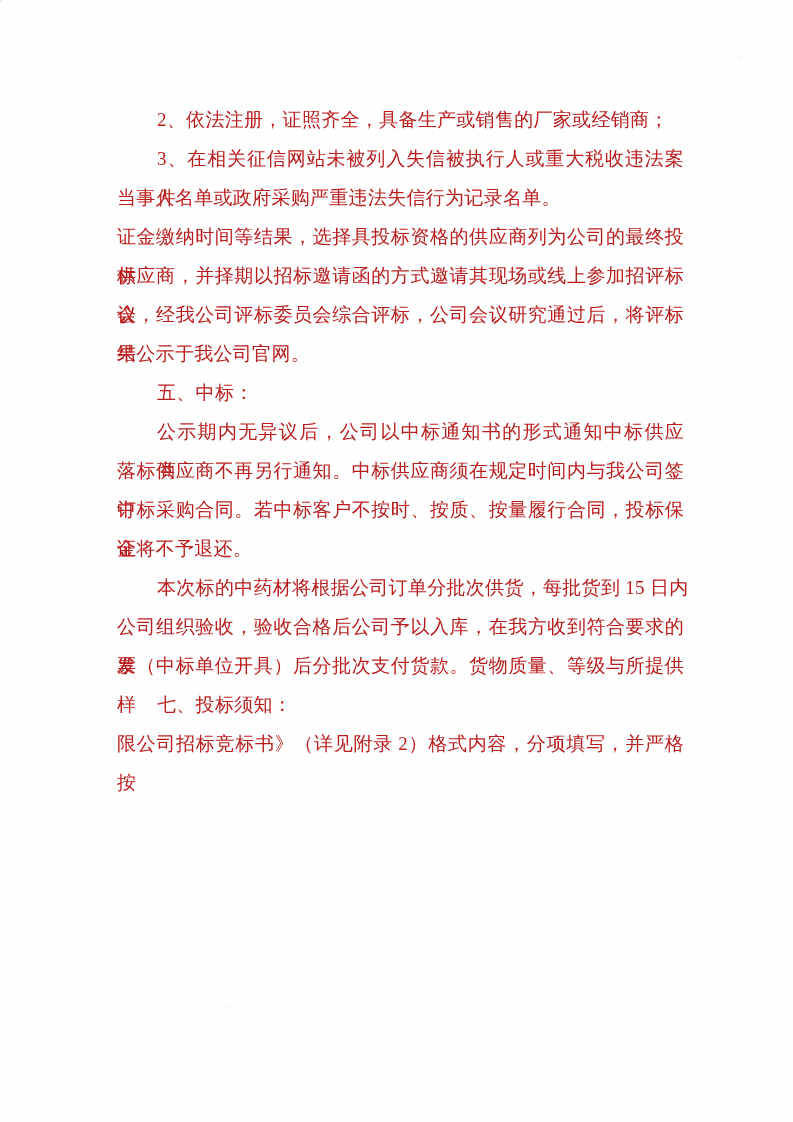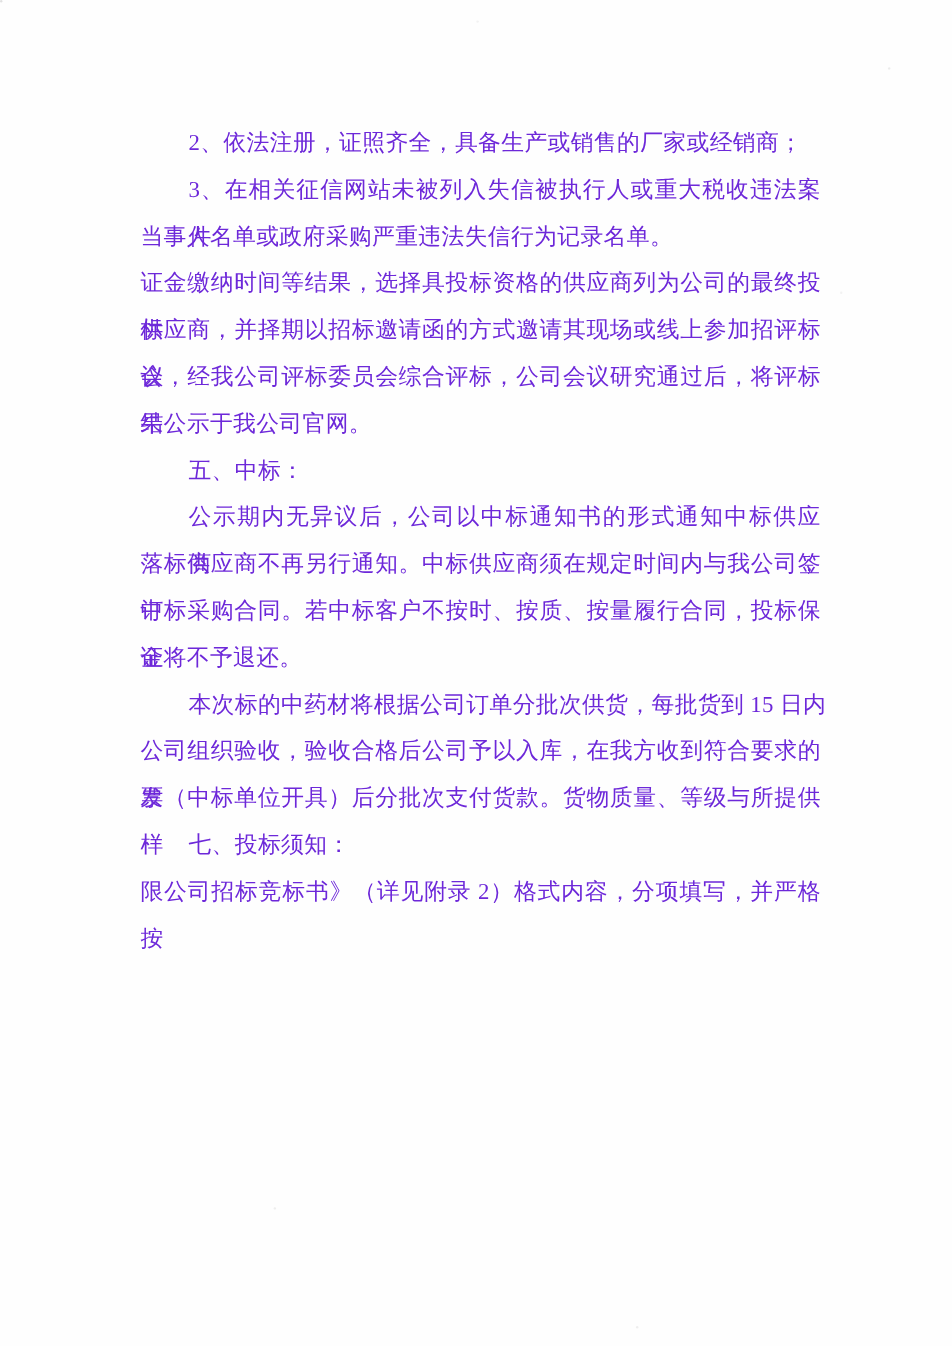--- a/index.html
+++ b/index.html
@@ -62,21 +62,21 @@
       228px 1006px 0 rgba(150,150,150,0.15),
       530px 1105px 0 rgba(150,150,150,0.15),
       397px 17px 0 rgba(160,160,160,0.12);
   }
 </style>
 </head>
 <body>
 
 <div class="scan-page" style="background: rgb(254, 254, 254);">
   <div class="speck"></div>
-  <div class="text-block" style="color: #6d28d9;">
+  <div class="text-block" style="color: #b91c1c;">
       <div class="line indent">2、依法注册，证照齐全，具备生产或销售的厂家或经销商；</div>
       <div class="line indent justify">3、在相关征信网站未被列入失信被执行人或重大税收违法案件</div>
       <div class="line">当事人名单或政府采购严重违法失信行为记录名单。</div>
       <div class="line justify">证金缴纳时间等结果，选择具投标资格的供应商列为公司的最终投标</div>
       <div class="line justify">供应商，并择期以招标邀请函的方式邀请其现场或线上参加招评标会</div>
       <div class="line justify">议，经我公司评标委员会综合评标，公司会议研究通过后，将评标结</div>
       <div class="line">果公示于我公司官网。</div>
       <div class="line indent">五、中标：</div>
       <div class="line indent justify">公示期内无异议后，公司以中标通知书的形式通知中标供应商，</div>
       <div class="line justify">落标供应商不再另行通知。中标供应商须在规定时间内与我公司签订</div>

